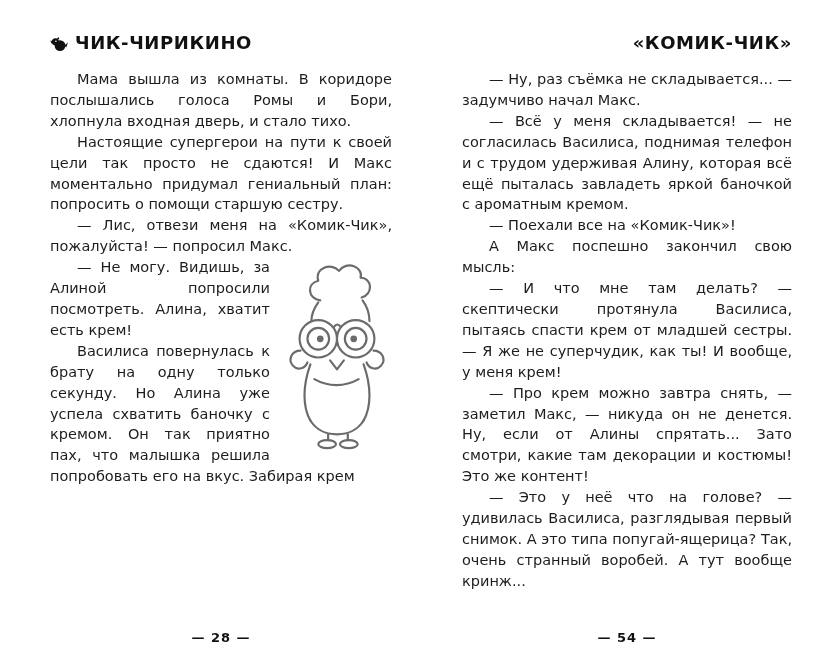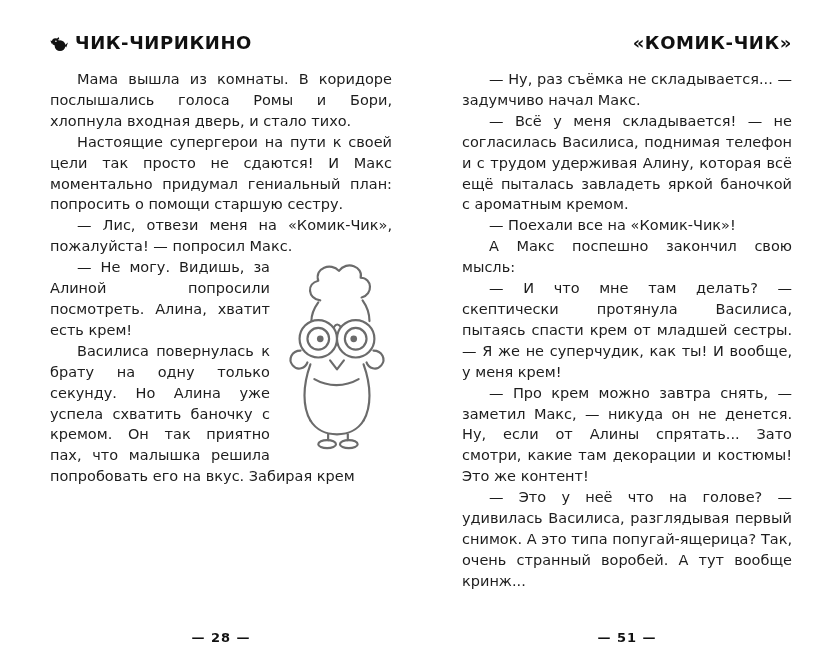--- a/index.html
+++ b/index.html
@@ -121,15 +121,15 @@
       <p lang="ru">— Всё у меня складывается! — не согласилась Василиса, поднимая телефон и с трудом удерживая Алину, которая всё ещё пыталась завладеть яркой баночкой с ароматным кремом.</p>
       <p lang="ru">— Поехали все на «Комик-Чик»!</p>
       <p lang="ru">А Макс поспешно закончил свою мысль:</p>
       <p lang="ru">— И что мне там делать? — скептически протянула Василиса, пытаясь спасти крем от младшей сестры. — Я же не суперчудик, как ты! И вообще, у меня крем!</p>
       <p lang="ru">— Про крем можно завтра снять, — заметил Макс, — никуда он не денется. Ну, если от Алины спрятать... Зато смотри, какие там декорации и костюмы! Это же контент!</p>
       <p lang="ru">— Это у неё что на голове? — удивилась Василиса, разглядывая первый снимок. А это типа попугай-ящерица? Так, очень странный воробей. А тут вообще кринж...</p>
     </div>
   </div>
 
   <div class="page-number page-number-left">— 28 —</div>
-  <div class="page-number page-number-right">— 51 —</div>
+  <div class="page-number page-number-right">— 54 —</div>
 
 </div>
 
 </body></html>

